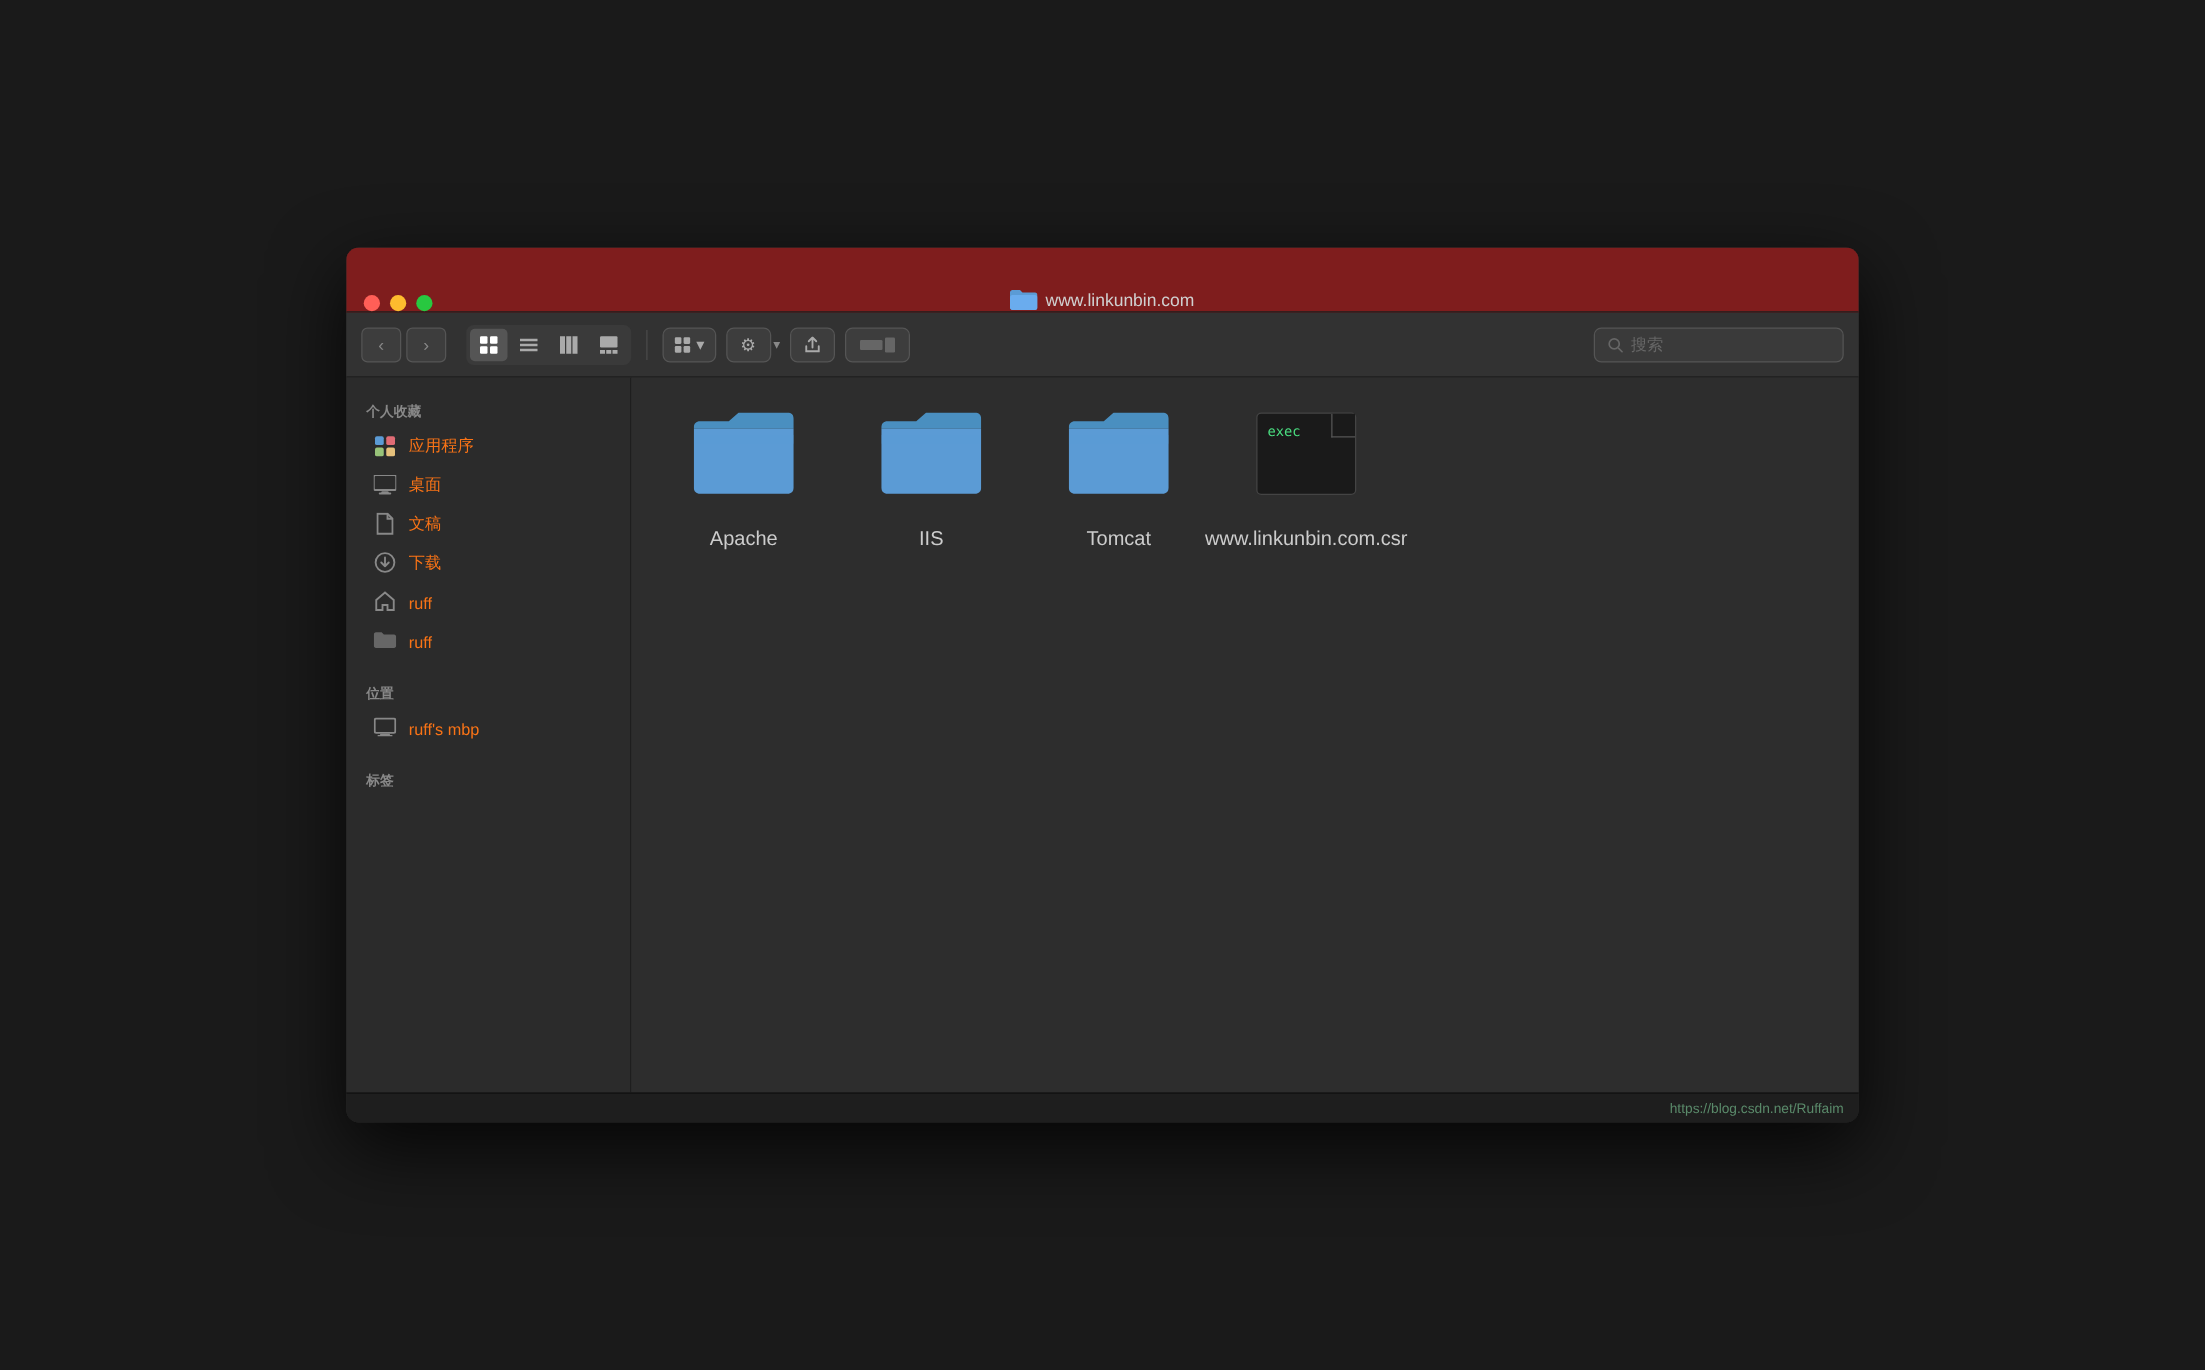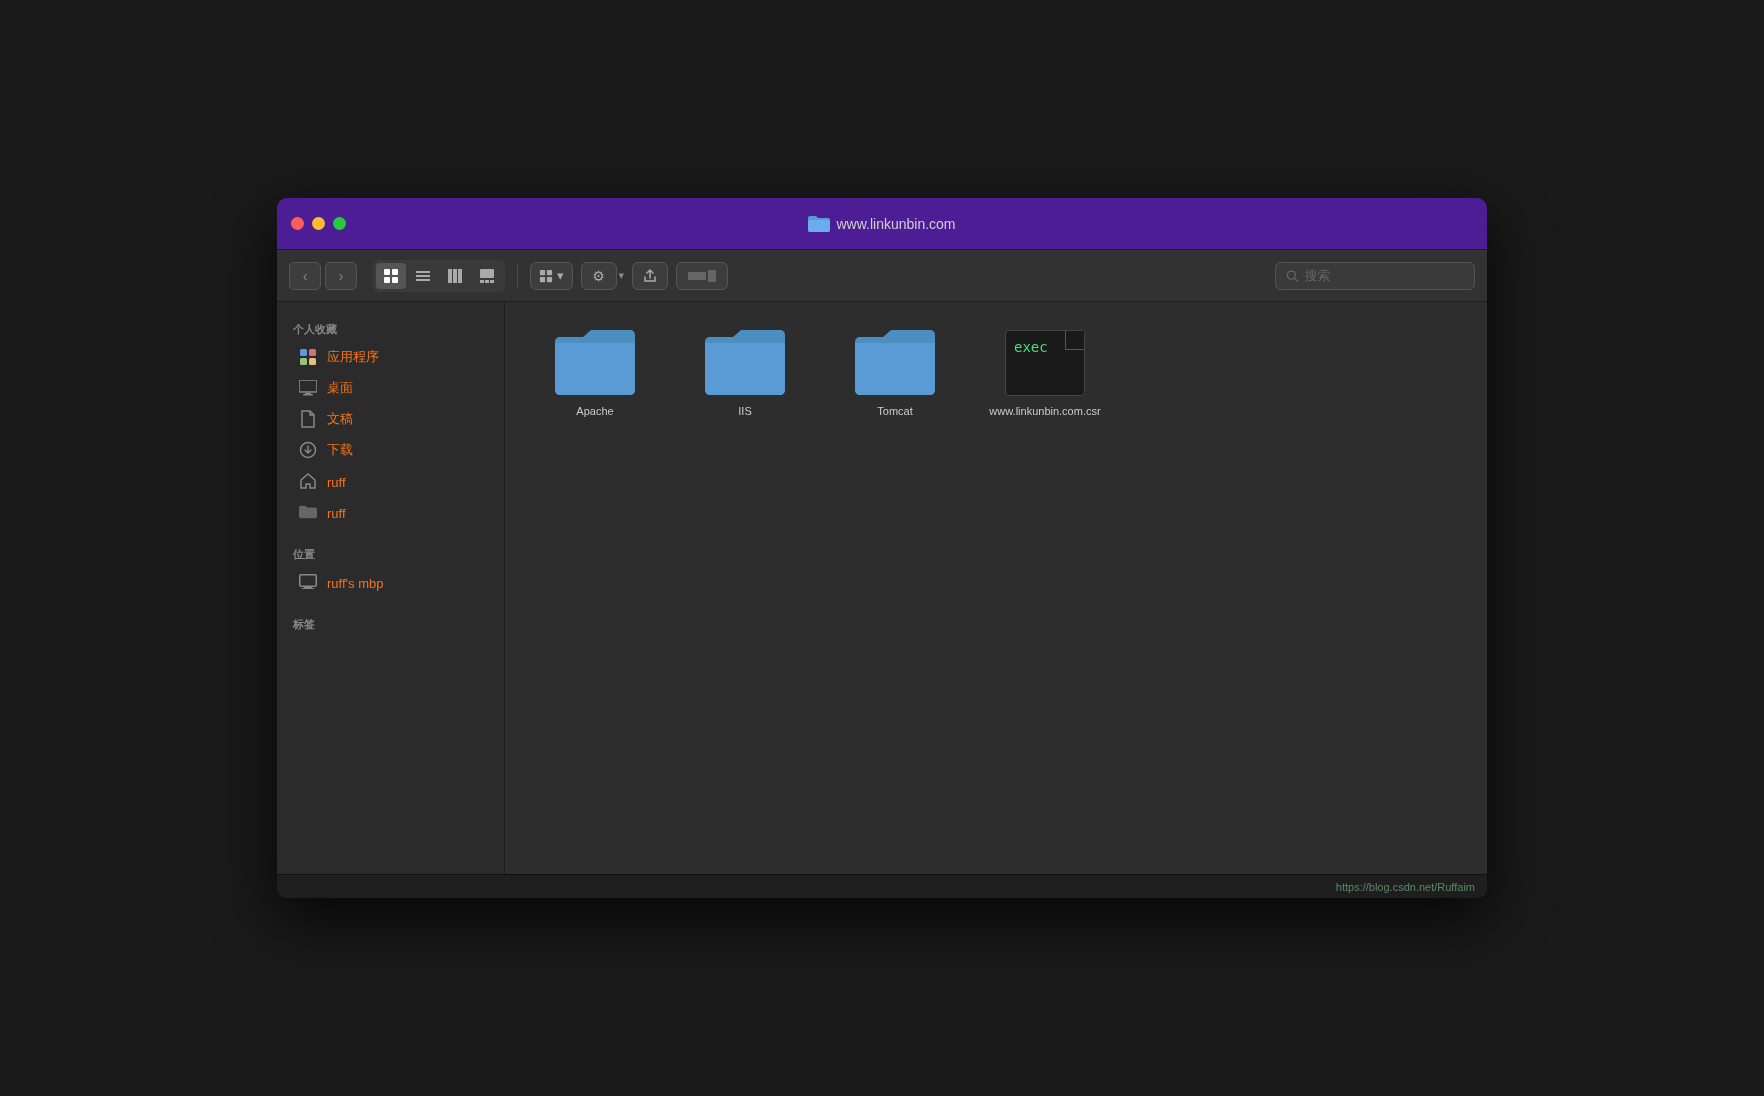--- a/index.html
+++ b/index.html
@@ -18,24 +18,24 @@
       background: #2b2b2b;
       border-radius: 10px;
       overflow: hidden;
       display: flex;
       flex-direction: column;
       box-shadow: 0 20px 60px rgba(0,0,0,0.8);
     }
 
     
     .titlebar {
-      background: #4c1d95;
+      background: #7f1d1d;
       height: 52px;
       display: flex;
-      align-items: center;
+      align-items: flex-end;
       position: relative;
       border-bottom: 1px solid #1e1e1e;
       flex-shrink: 0;
     }
 
     .traffic-lights {
       display: flex;
       gap: 8px;
       padding-left: 14px;
       position: absolute;
@@ -262,23 +262,23 @@
     }
 
     .folder-icon {
       width: 80px;
       height: 66px;
       position: relative;
     }
 
     .file-label {
       color: #ccc;
-      font-size: 11px;
+      font-size: 16px;
       text-align: center;
-      margin-top: 8px;
+      margin-top: 25px;
       line-height: 1.4;
     }
 
     .file-label.selected-label {
       background: #2563eb;
       color: #fff;
       border-radius: 3px;
       padding: 1px 5px;
     }
 
@@ -303,21 +303,21 @@
       right: 0;
       width: 18px;
       height: 18px;
       background: #1a1a1a;
       border-left: 1px solid #555;
       border-bottom: 1px solid #555;
     }
 
     .csr-exec-text {
       color: #4ade80;
-      font-size: 14px;
+      font-size: 11px;
       font-family: monospace;
       position: absolute;
       top: 8px;
       left: 8px;
     }
 
     
     .url-bar {
       background: #1e1e1e;
       height: 24px;

